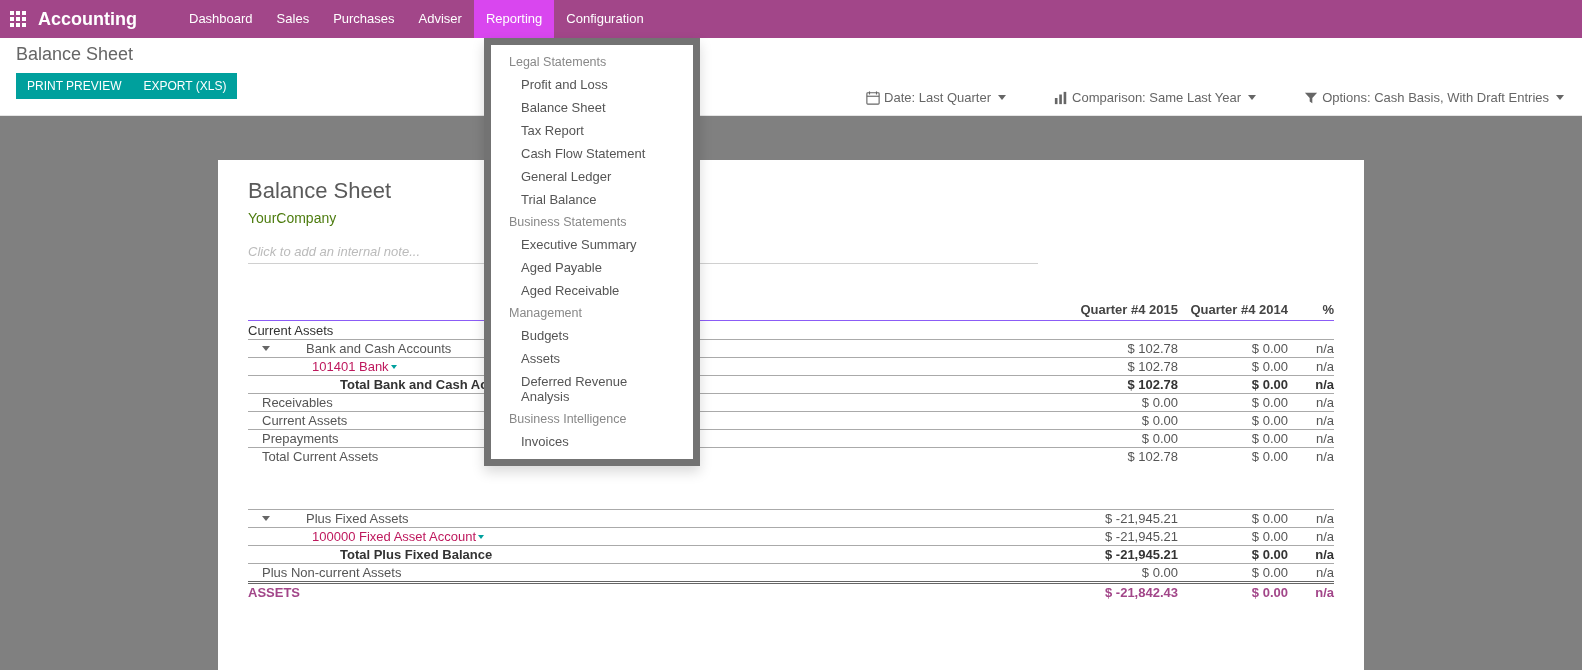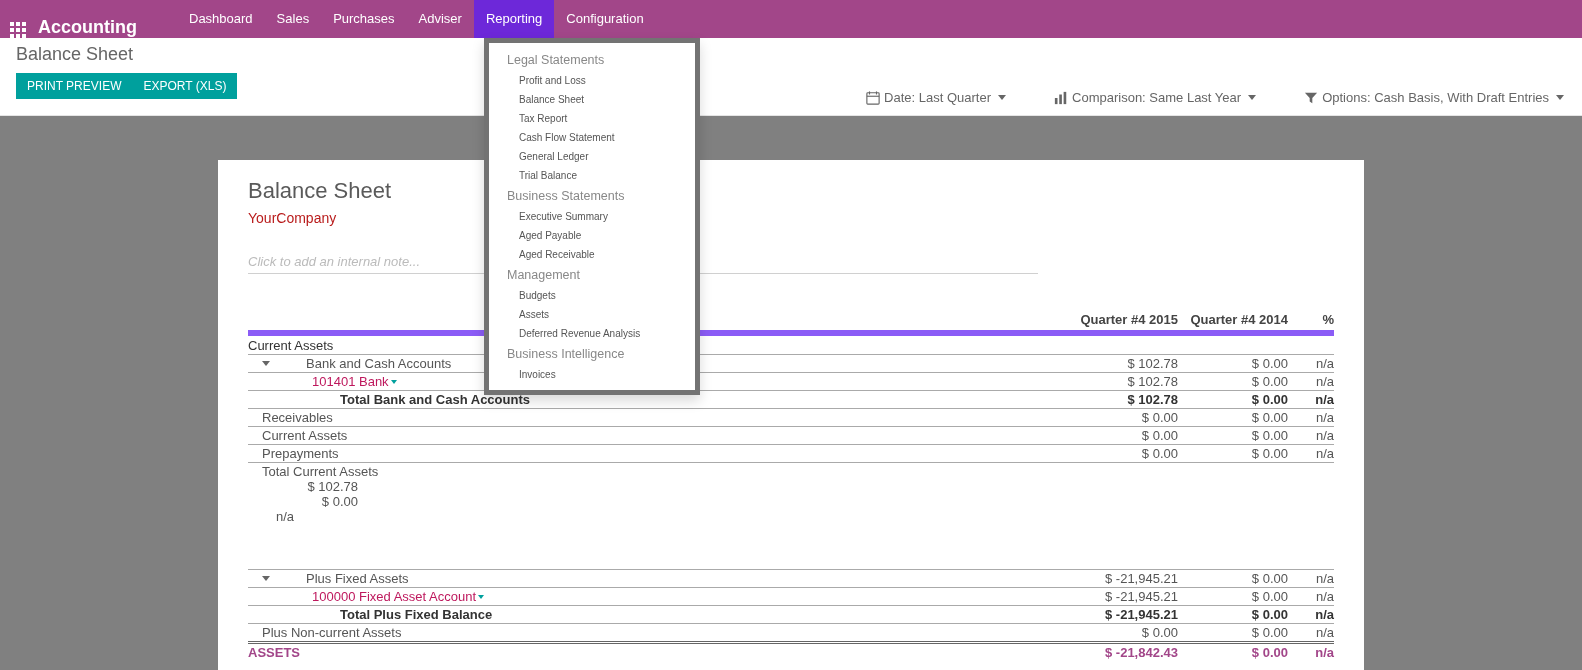--- a/index.html
+++ b/index.html
@@ -1,67 +1,67 @@
 <!DOCTYPE html>
 <html><head>
 <meta charset="utf-8">
 <style>
   * { box-sizing: border-box; margin: 0; padding: 0; }
   body { font-family: "Helvetica Neue", Helvetica, Arial, sans-serif; font-size: 13px; color: #4c4c4c; background: #fff; }
   
   
-  .topnav { background: #a24689; height: 38px; display: flex; align-items: flex-end; padding: 0 10px; color: #fff; }
+  .topnav { background: #a24689; height: 38px; display: flex; align-items: center; padding: 0 10px; color: #fff; }
   .apps-icon { margin-right: 12px; display: flex; cursor: pointer; }
   .brand { font-size: 18px; font-weight: bold; margin-right: 40px; }
   .nav-item { padding: 0 12px; height: 38px; line-height: 38px; cursor: pointer; font-size: 13px; }
-  .nav-item.active { background: #6d28d9; }
+  .nav-item.active { background: #d946ef; }
 
   
   .controlbar { height: 78px; border-bottom: 1px solid #e5e5e5; padding: 6px 16px 0 16px; position: relative; display:flex; flex-direction:column; }
   .controlbar h2 { font-size: 18px; font-weight: normal; color: #666; margin-bottom: 8px; }
   .buttons { display: flex; }
   .btn-green { background: #00a09d; color: #fff; border: 1px solid #00a09d; padding: 5px 10px; font-size: 12px; cursor: pointer; text-transform: uppercase; }
   .filters { position: absolute; right: 18px; bottom: 10px; display: flex; gap: 18px; align-items: center; color: #666; }
   .filter-item { cursor: pointer; display: flex; align-items: center; gap: 4px; padding-left: 30px; }
   .caret-down { display:inline-block; width:0; height:0; border-left:4px solid transparent; border-right:4px solid transparent; border-top:5px solid #666; margin-left:3px;}
   
   
   .workspace { background: #808080; padding: 0; min-height: 560px; display:flex; justify-content:center; }
   .page { background: #fff; width: 1146px; margin-top: 44px; padding: 18px 30px 40px 30px; min-height: 500px; position: relative; }
   .page h1 { font-size: 22px; font-weight: normal; color: #5a5a5a; }
-  .company { font-size: 14px; color: #b91c1c; margin-top: 6px; margin-bottom: 24px;}
+  .company { font-size: 14px; color: #4d7c0f; margin-top: 6px; margin-bottom: 14px;}
   .note-input { width: 790px; border: none; border-bottom: 1px solid #d0d0d0; padding: 4px 0; font-size: 13px; color: #999; font-style: italic; background: transparent; }
   .note-input::placeholder { color: #bbb; font-style: italic; }
 
   
   .report { margin-top: 38px; }
-  .report-head { display:flex; font-weight:bold; font-size:13px; color:#444; border-bottom: 6px solid #8b5cf6; padding-bottom:3px;}
+  .report-head { display:flex; font-weight:bold; font-size:13px; color:#444; border-bottom: 1px solid #8b5cf6; padding-bottom:3px;}
   .col-label { flex: 1; }
   .col-q1, .col-q2 { width: 110px; text-align: right; }
   .col-pct { width: 46px; text-align: right; }
   .section-label { font-size: 13px; color: #333; margin-top: 0px; margin-bottom:1px; }
   .row { display:flex; border-top: 1px solid #aaa; padding: 1px 0; font-size:13px; color:#555;}
   .row .col-label { flex:1; display:flex; align-items:center; }
   .row .col-q1, .row .col-q2 { width:110px; text-align:right; }
   .row .col-pct { width:46px; text-align:right; }
   .indent-1 { padding-left: 14px; gap: 28px; }
   .indent-2 { padding-left: 64px; }
   .indent-3 { padding-left: 92px; }
   .link-teal { color: #be185d; cursor:pointer; }
   .caret-d-sm { display:inline-block; width:0;height:0;border-left:3px solid transparent;border-right:3px solid transparent;border-top:4px solid #00a09d; margin-left:2px;}
   .caret-d-gray { display:inline-block; width:0;height:0;border-left:4px solid transparent;border-right:4px solid transparent;border-top:5px solid #666; margin-right:8px;}
   .row.bold { font-weight:bold; color:#333; }
-  .row.noborder { border-top:none;flex-direction:column; }
+  .row.noborder { border-top:none; }
   .row.assets { color:#a24689; font-weight:bold; border-top: 3px double #666; border-bottom:none;}
   .spacer { height: 44px; }
   
   
-  .dropdown { position: absolute; left: 484px; top: 38px; width: 216px; background: #fff; border: 5px solid #737373; box-shadow: 0 6px 12px rgba(0,0,0,0.15); z-index: 100; padding: 6px 0; }
+  .dropdown { position: absolute; left: 484px; top: 38px; width: 216px; background: #fff; border: 7px solid #737373; box-shadow: 0 6px 12px rgba(0,0,0,0.15); z-index: 100; padding: 6px 0; }
   .dd-section { padding: 4px 18px; font-size: 12.5px; color: #888; }
-  .dd-item { padding: 4px 18px 4px 30px; font-size: 10px; color: #555; cursor: pointer; }
+  .dd-item { padding: 4px 18px 4px 30px; font-size: 13px; color: #555; cursor: pointer; }
 
   svg.icon { width:14px; height:14px; fill:#666; }
 </style>
 </head>
 <body>
 
 <div class="topnav">
   <span class="apps-icon">
     <svg width="16" height="16" viewBox="0 0 16 16">
         <rect x="0" y="0" width="4" height="4" fill="#fff"></rect>

